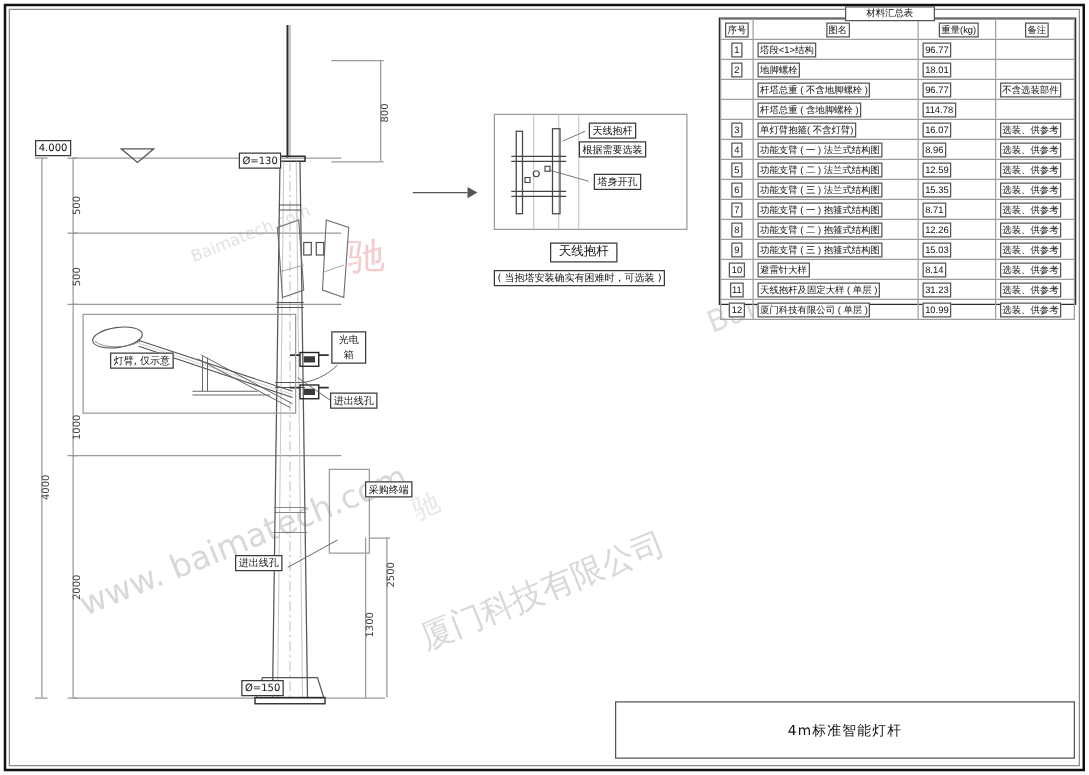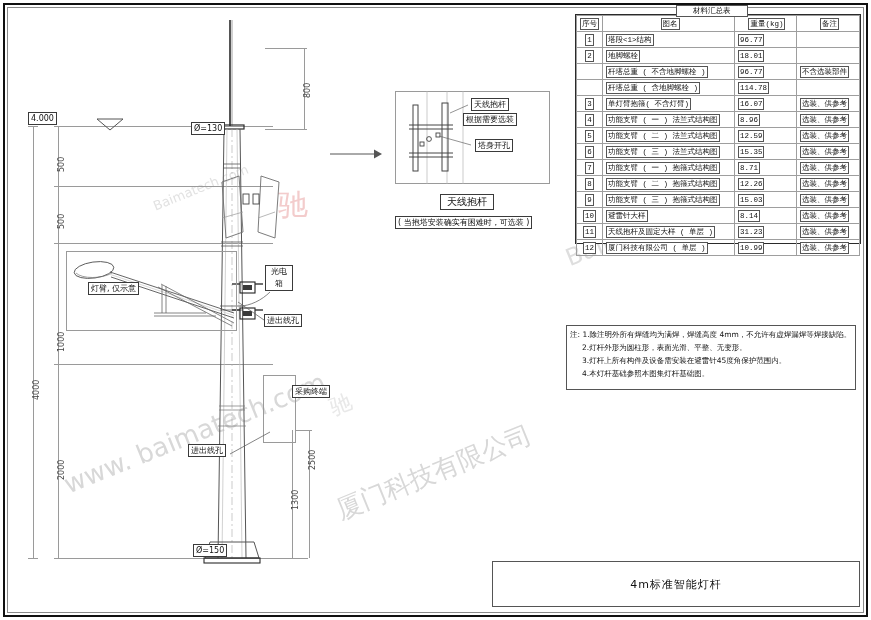--- a/index.html
+++ b/index.html
@@ -22,21 +22,21 @@
   .hl{position:absolute;height:1px;background:#9a9a9a;}
   .vl{position:absolute;width:1px;background:#9a9a9a;}
 
   .box-thin{position:absolute;border:1px solid #9a9a9a;box-sizing:border-box;}
 
   
   #mat-table{position:absolute;left:575px;top:14px;width:286px;height:230px;
              border:1px solid #2a2a2a;box-sizing:border-box;background:#fff;}
   #mat-table table{border-collapse:collapse;width:100%;height:100%;font-size:7.5px;}
   #mat-table td{border:1px solid #9e9e9e;padding:0;height:15px;color:#111;
-                font-family:Liberation Mono, monospace;}
+                font-family:Liberation Sans, sans-serif;}
   #mat-table td span.cell{display:inline-block;border:1px solid #555;padding:0 1px;
                           line-height:10px;font-size:7.5px;background:#fff;}
   .c-no{width:26px;text-align:center;}
   .c-name{width:136px;padding-left:3px !important;}
   .c-wt{width:60px;padding-left:3px !important;}
   .c-rem{width:62px;padding-left:3px !important;}
   .tbl-title{position:absolute;left:676px;top:5px;border:1px solid #555;background:#fff;
              font-size:7.5px;line-height:10px;padding:0 16px;color:#111;z-index:4;}
 
   
@@ -347,33 +347,18 @@
           <tr>
             <td class="c-no" style="text-align: center;"><span class="cell">12</span></td>
             <td class="c-name"><span class="cell">厦门科技有限公司 ( 单层 )</span></td>
             <td class="c-wt"><span class="cell">10.99</span></td>
             <td class="c-rem"><span class="cell">选装、供参考</span></td>
           </tr>
         </tbody>
     </table>
   </div>
 
-  <div id="notes">
-    <div class="nl">
-      <span>注:</span>
-      <span>1.除注明外所有焊缝均为满焊，焊缝高度 4mm，不允许有虚焊漏焊等焊接缺陷。</span>
-    </div>
-    <div class="nl ind">
-      <span>2.灯杆外形为圆柱形，表面光滑、平整、无变形。</span>
-    </div>
-    <div class="nl ind">
-      <span>3.灯杆上所有构件及设备需安装在避雷针45度角保护范围内。</span>
-    </div>
-    <div class="nl ind">
-      <span>4.本灯杆基础参照本图集灯杆基础图。</span>
-    </div>
-  </div>
 
   <div id="title-block">
     <div class="t">4m标准智能灯杆</div>
   </div>
 
 </div>
 
 </body></html>

